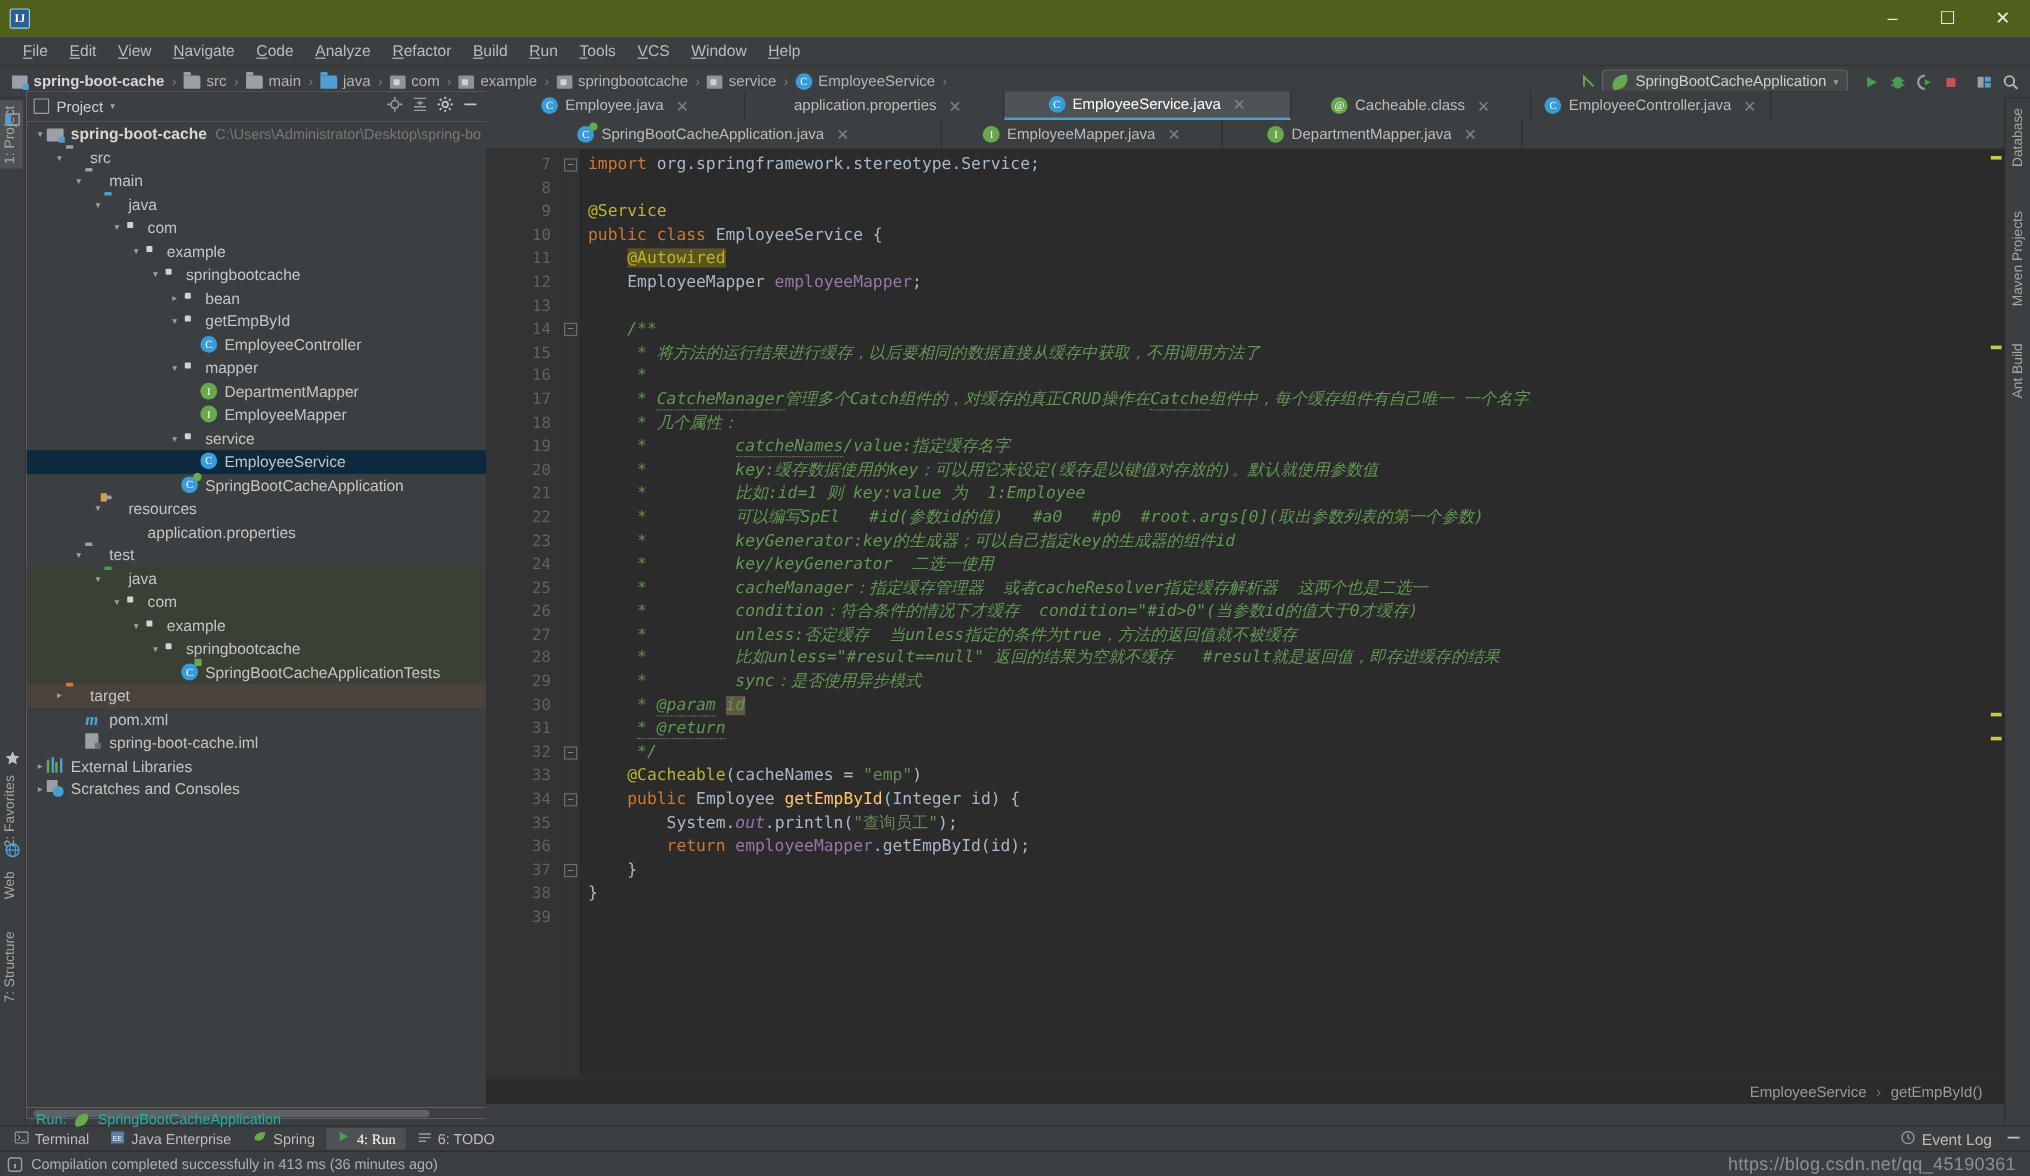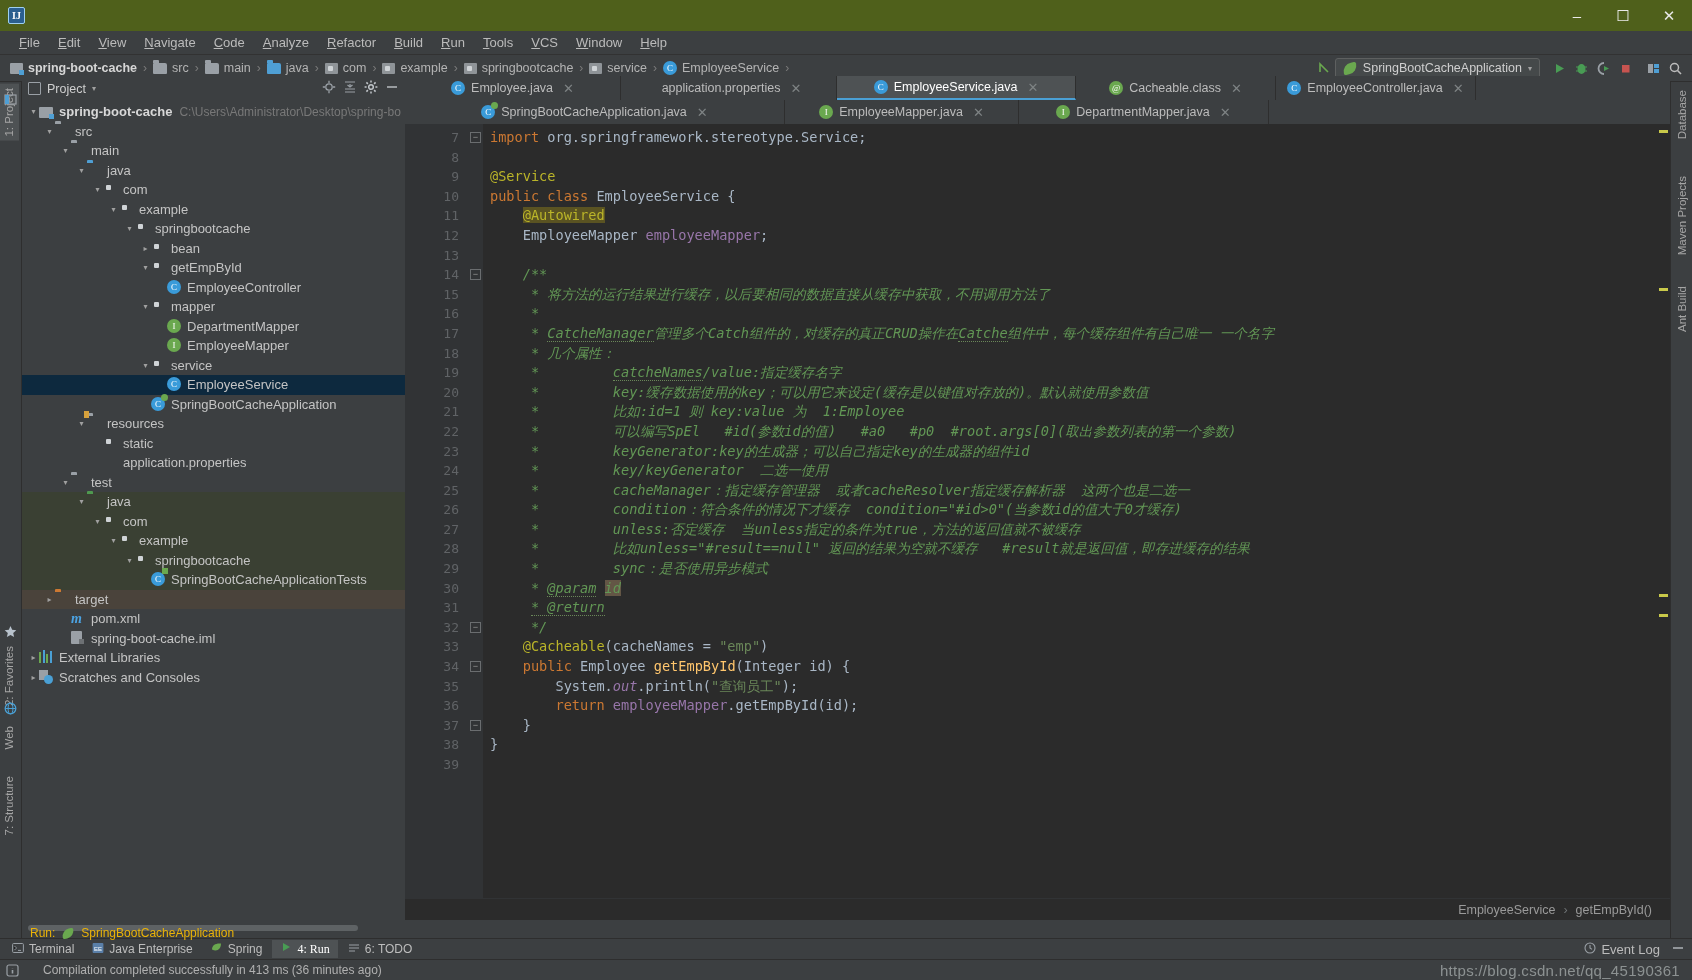--- a/index.html
+++ b/index.html
@@ -166,21 +166,20 @@
   .bt{ display:flex;align-items:center;gap:5px;padding:1px 8px;font-size:12px;color:#bdbdbd;}
   .bt.active{ background:#4e5254; color:#ffffff;font-family:Liberation Serif, serif; }
   .bottombar .right{ margin-left:auto; display:flex; align-items:center; gap:12px;
                      padding-right:8px;}
 
   
   .statusbar{
     position:absolute; left:0; right:0; bottom:0; height:21px; background:#3c3f41;
     display:flex; align-items:center; padding-left:6px; font-size:12px; color:#b0b0b0;
     border-top:1px solid #2e2e2e;
-    gap:17px;
   }
   .statusbar .right{ margin-left:auto; display:flex;align-items:center;gap:14px;padding-right:8px;}
   .watermark{
     position:absolute; right:12px; bottom:1px; font-size:15px; color:#9aa0a0;
     opacity:.85; letter-spacing:.3px;
   }
 
   
   .folder{ width:14px;height:11px;background:#9aa0a6;border-radius:1px 2px 1px 1px;
            position:relative;}
@@ -488,25 +487,20 @@
           <span class="arrow"></span>
           <span class="ic">
             <span class="circ c" style="position:relative">C<span style="position:absolute;right:-3px;top:-3px;width:7px;height:7px;background:#6aa84f;border-radius:50%"></span></span>
           </span>
           <span class="nm">SpringBootCacheApplication</span>
         </div>
         <div class="row" style="padding-left: 54px;">
           <span class="arrow">▾</span>
           <span class="ic"><span class="folder" style="background:#9aa0a6"><span style="position:absolute;right:-2px;bottom:-2px;width:5px;height:7px;background:#d6a13c;"></span></span></span>
           <span class="nm">resources</span>
-        </div>
-        <div class="row" style="padding-left: 70px;">
-          <span class="arrow"></span>
-          <span class="ic"><span class="pkg"></span></span>
-          <span class="nm">static</span>
         </div>
         <div class="row" style="padding-left: 70px;">
           <span class="arrow"></span>
           <span class="ic"><span class="leaf"></span></span>
           <span class="nm">application.properties</span>
         </div>
         <div class="row" style="padding-left: 38px;">
           <span class="arrow">▾</span>
           <span class="ic"><span class="folder"></span></span>
           <span class="nm">test</span>
@@ -785,19 +779,19 @@
           <rect x="1" y="1" width="11" height="11" rx="2" stroke="#9aa0a6" stroke-width="1.2" fill="none"></rect>
           <path d="M6.5 4 V4.2 M6.5 6 V9.5" stroke="#9aa0a6" stroke-width="1.6"></path>
         </svg>
     </span>
     <span>Compilation completed successfully in 413 ms (36 minutes ago)</span>
     <span class="right"></span>
   </div>
 
   <div class="watermark">https://blog.csdn.net/qq_45190361</div>
 
-  <div style="position:absolute;left:30px;bottom:40px;font-size:12px;color:#eab308;display:flex;align-items:center;gap:6px;overflow:hidden;height:14px;">
+  <div style="position:absolute;left:30px;bottom:40px;font-size:12px;color:#14b8a6;display:flex;align-items:center;gap:6px;overflow:hidden;height:14px;">
     <span>Run:</span>
     <span class="leaf" style="transform:scale(.85)"></span>
     <span>SpringBootCacheApplication</span>
   </div>
 
 </div>
 
 </body></html>

